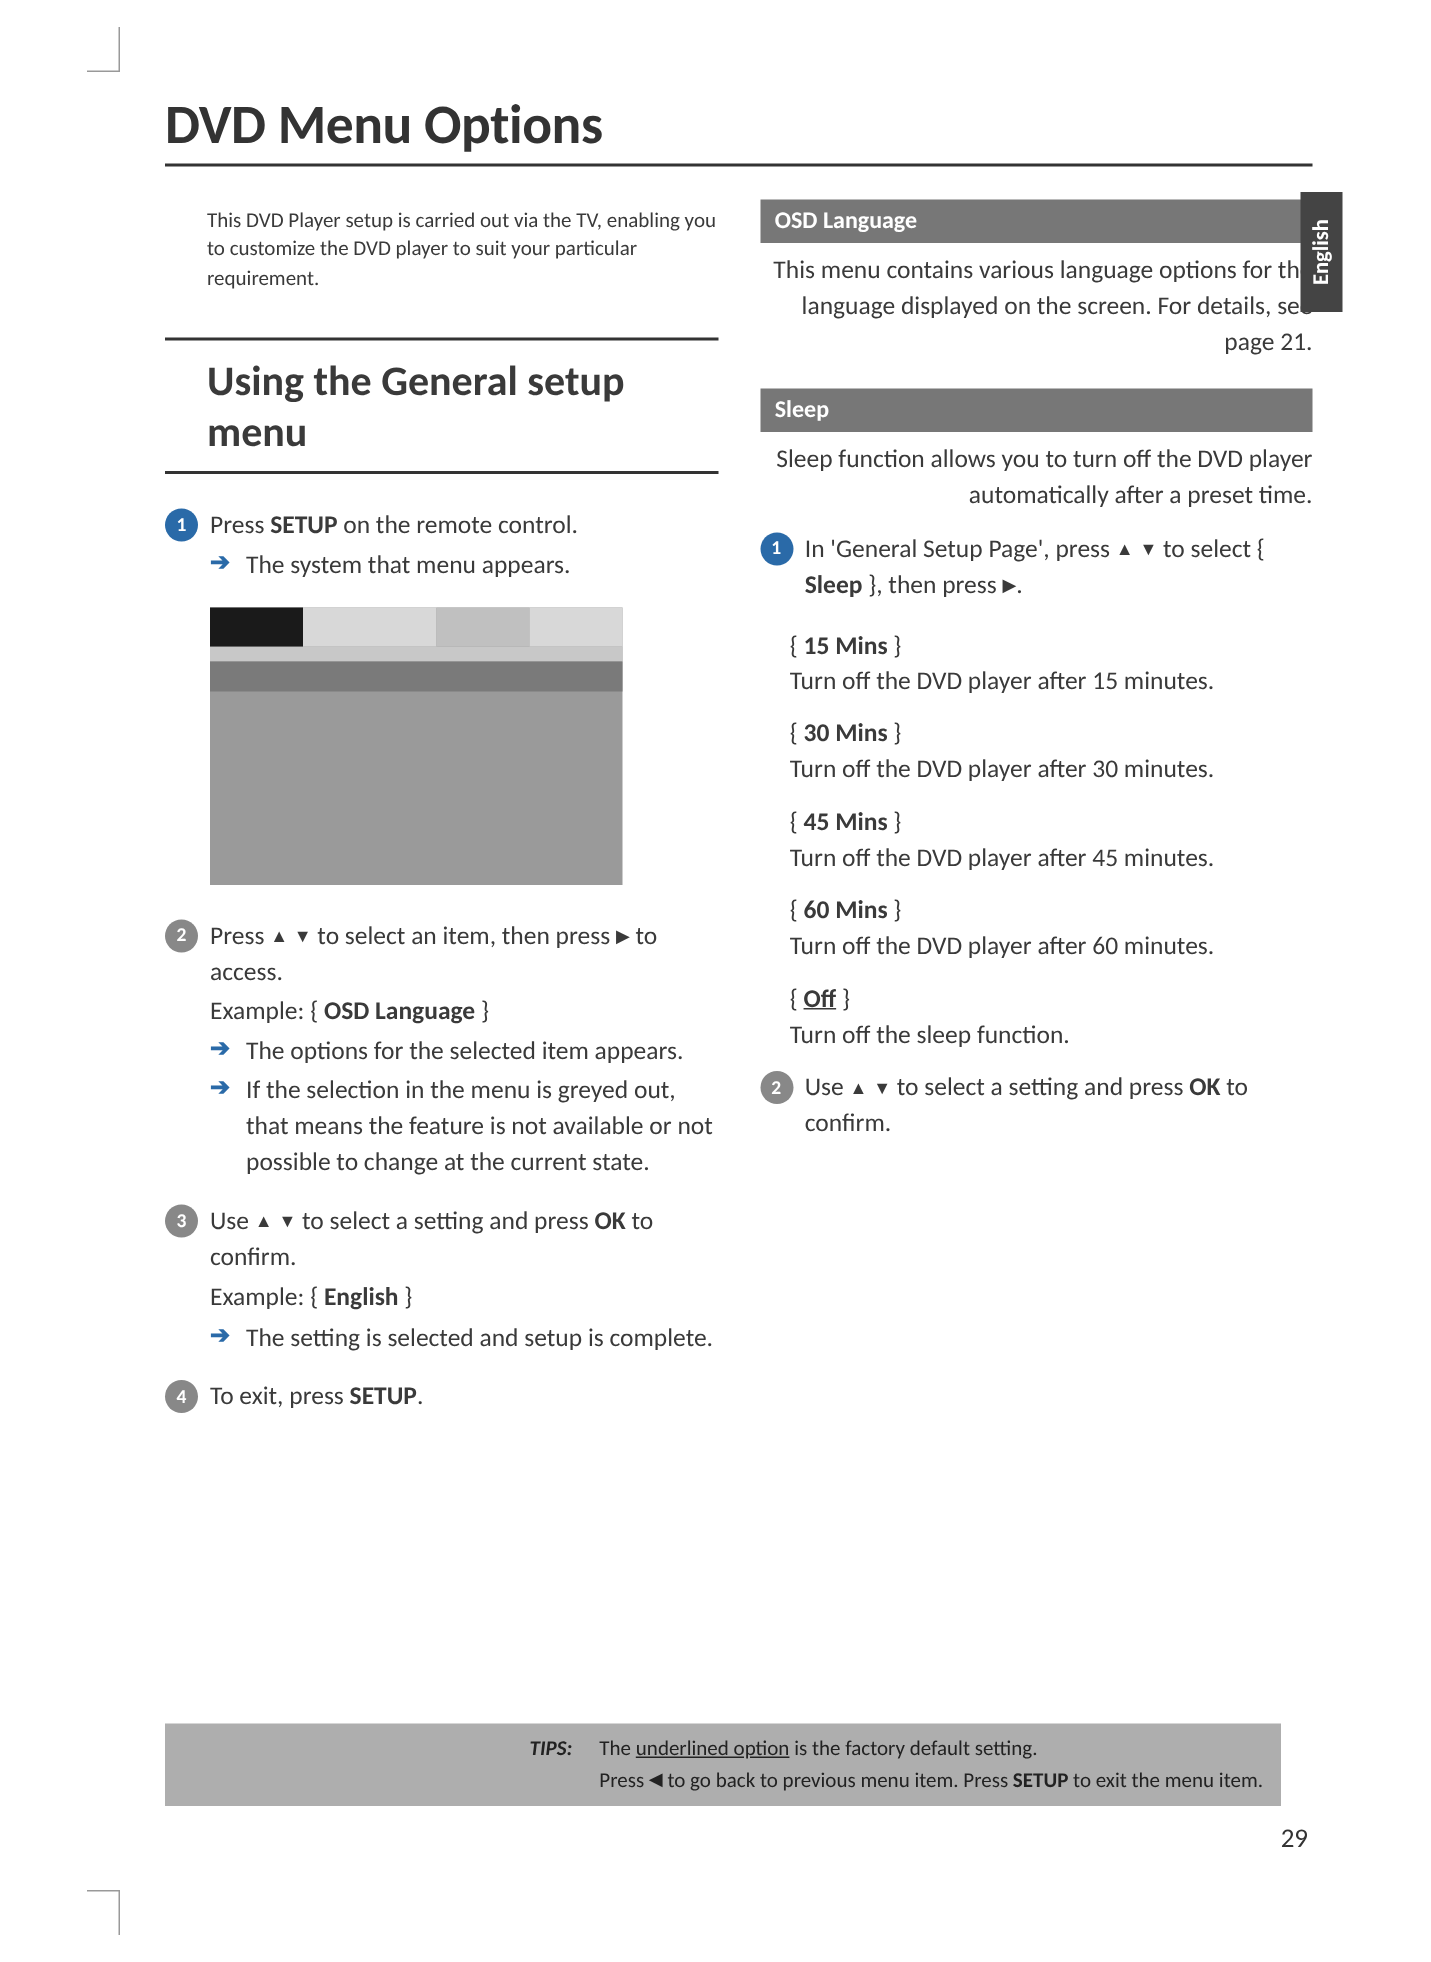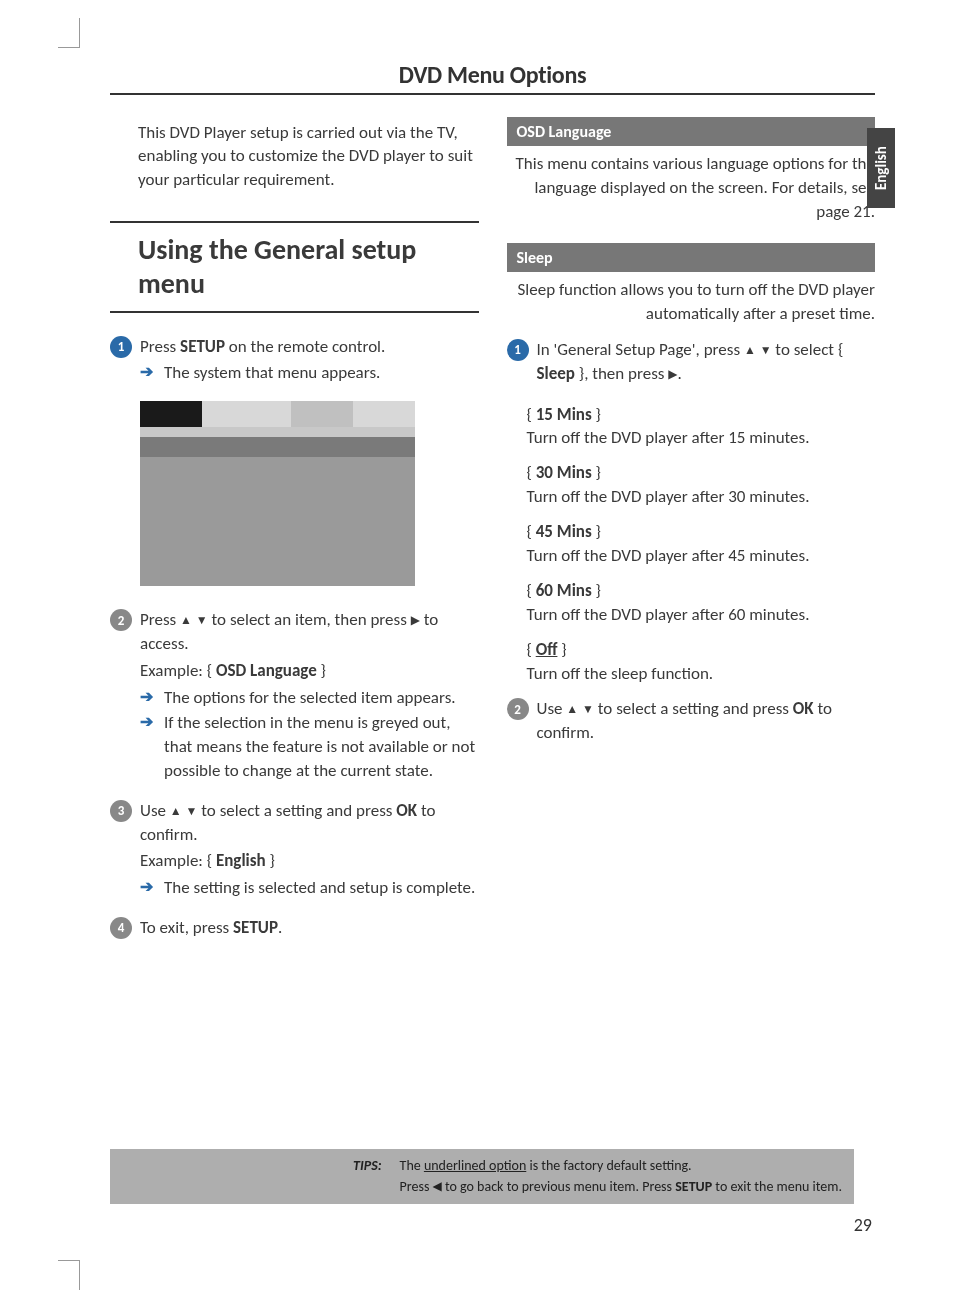--- a/index.html
+++ b/index.html
@@ -19,23 +19,23 @@
     top: 60px;
     left: 110px;
     width: 765px;
   }
   .title-wrap {
     border-bottom: 2px solid #333;
     padding-bottom: 4px;
     margin-bottom: 22px;
   }
   .title {
-    font-size: 24px;
-    font-weight: 700;
-    text-align: center;
+    font-size: 37px;
+    font-weight: 700;
+    text-align: left;
     letter-spacing: -0.3px;
     color: #333;
   }
   .lang-tab {
     position: absolute;
     top: 68px;
     right: -20px;
     width: 28px;
     height: 80px;
     background: #444;
@@ -47,21 +47,21 @@
     justify-content: center;
     writing-mode: vertical-rl;
     transform: rotate(180deg);
   }
   .cols {
     display: flex;
     gap: 28px;
   }
   .col { flex: 1; min-width: 0; }
   .intro {
-    font-size: 17px;
+    font-size: 14px;
     line-height: 1.38;
     margin: 4px 0 30px 28px;
   }
   .section-h {
     border-top: 2px solid #333;
     border-bottom: 2px solid #333;
     padding: 10px 0 10px 28px;
     font-size: 28px;
     font-weight: 700;
     line-height: 1.2;

